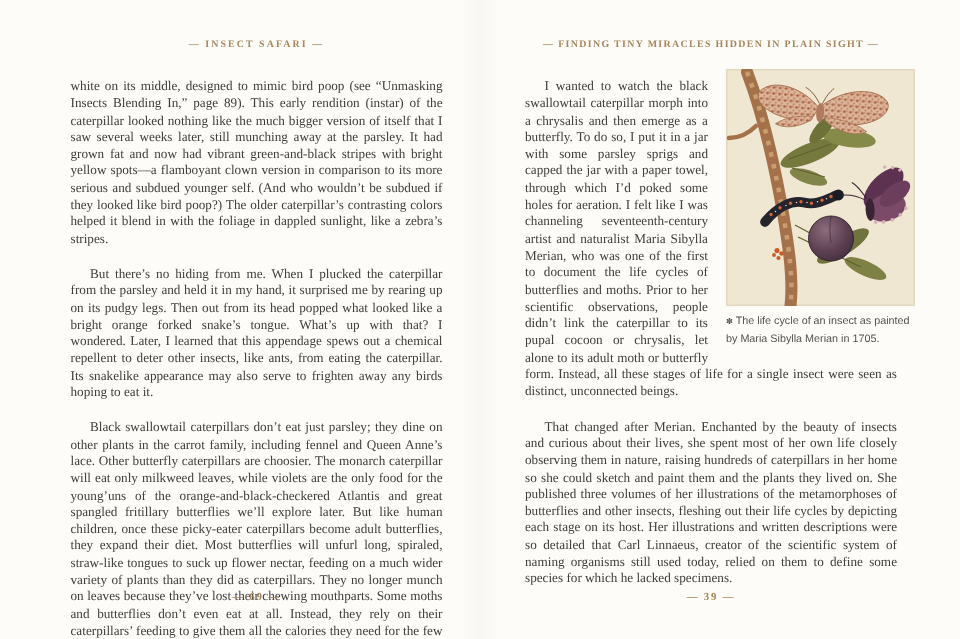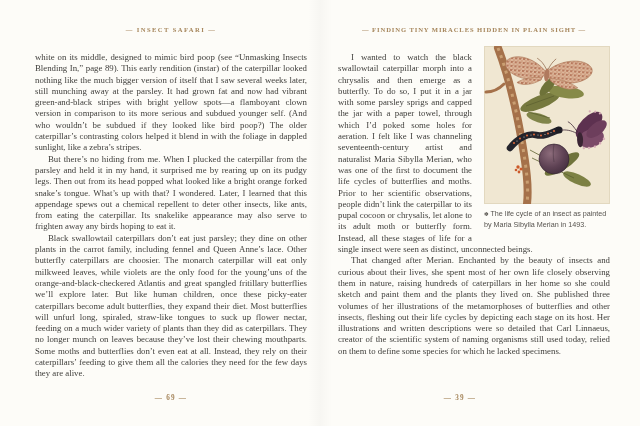--- a/index.html
+++ b/index.html
@@ -18,42 +18,42 @@
   .page-right { left:320px; padding:26px 30px 0 18px; }
 
   .running-head {
     font-size:6.6px; font-weight:bold; letter-spacing:1.4px;
     color:#a6865c; text-align:center; white-space:nowrap;
     margin:0 0 19px 0;
   }
   .page-right .running-head { letter-spacing:0.9px; }
 
   .body-text { font-size:8.8px; line-height:11.3px; text-align:justify; }
-  .body-text p { margin:0; }
+  .body-text p { margin:12px; }
   .body-text p.indent { text-indent:13px; }
   .italic { }
 
   figure.merian {
     float:right; width:126px; margin:-6px 0 6px 12px; padding:0;
   }
   figure.merian svg { display:block; width:126px; height:158px; }
   figcaption {
     margin-top:5px;
     font-family:"Liberation Sans", sans-serif;
     font-size:7.2px; line-height:9.7px; color:#56534e;
     text-align:left;
   }
   .cap-bullet { font-size:5.5px; color:#56534e; }
 
   .folio {
     position:absolute; bottom:24px; text-align:center;
     font-size:7.2px; font-weight:bold; letter-spacing:1.2px; color:#a6865c;
   }
   .folio-left  { left:35px;  width:272px; }
-  .folio-right { left:4px;  width:272px;margin-top:48px; }
+  .folio-right { left:18px;  width:272px;margin-top:48px; }
 </style>
 </head>
 <body>
 
 <div class="spread">
   <div class="gutter"></div>
 
   <div class="page page-left">
     <div class="running-head">— INSECT SAFARI —</div>
     <div class="body-text">
@@ -153,21 +153,21 @@
 
           <g transform="translate(62,26) rotate(5)">
             <path d="M0,0 C-12,-13 -32,-17 -40,-8 C-45,-1 -32,11 -5,9 Z" fill="url(#spk)" stroke="#a6704f" stroke-width="0.6"></path>
             <path d="M0,0 C13,-14 37,-18 45,-8 C50,0 34,13 6,9 Z" fill="url(#spk)" stroke="#a6704f" stroke-width="0.6"></path>
             <path d="M-4,8 C-12,14 -22,16 -28,13 C-22,8 -12,6 -4,6 Z" fill="url(#spk)" stroke="#a6704f" stroke-width="0.5"></path>
             <path d="M5,8 C14,15 26,17 33,13 C26,8 14,6 5,6 Z" fill="url(#spk)" stroke="#a6704f" stroke-width="0.5"></path>
             <ellipse cx="1" cy="3" rx="2.6" ry="6.5" fill="#b07a5e"></ellipse>
             <path d="M0,-3 C-3,-8 -6,-11 -10,-13 M2,-3 C4,-8 6,-11 9,-14" stroke="#7d4e30" stroke-width="0.6" fill="none"></path>
           </g>
         </svg>
-        <figcaption><span class="cap-bullet">✽</span> <span>The life cycle of an insect as painted by Maria Sibylla Merian in 1493.</span></figcaption>
+        <figcaption><span class="cap-bullet">✽</span> <span>The life cycle of an insect as painted by Maria Sibylla Merian in 1705.</span></figcaption>
       </figure>
 
       <p class="indent">I wanted to watch the black swallowtail caterpillar morph into a chrysalis and then emerge as a butterfly. To do so, I put it in a jar with some parsley sprigs and capped the jar with a paper towel, through which I’d poked some holes for aeration. I felt like I was channeling seventeenth-century artist and naturalist Maria Sibylla Merian, who was one of the first to document the life cycles of butterflies and moths. Prior to her scientific observations, people didn’t link the caterpillar to its pupal cocoon or chrysalis, let alone to its adult moth or butterfly form. Instead, all these stages of life for a single insect were seen as distinct, unconnected beings.</p>
       <p class="indent">That changed after Merian. Enchanted by the beauty of insects and curious about their lives, she spent most of her own life closely observing them in nature, raising hundreds of caterpillars in her home so she could sketch and paint them and the plants they lived on. She published three volumes of her illustrations of the metamorphoses of butterflies and other insects, fleshing out their life cycles by depicting each stage on its host. Her illustrations and written descriptions were so detailed that Carl Linnaeus, creator of the scientific system of naming organisms still used today, relied on them to define some species for which he lacked specimens.</p>
     </div>
     <div class="folio folio-right">— 39 —</div>
   </div>
 </div>
 
 </body></html>

